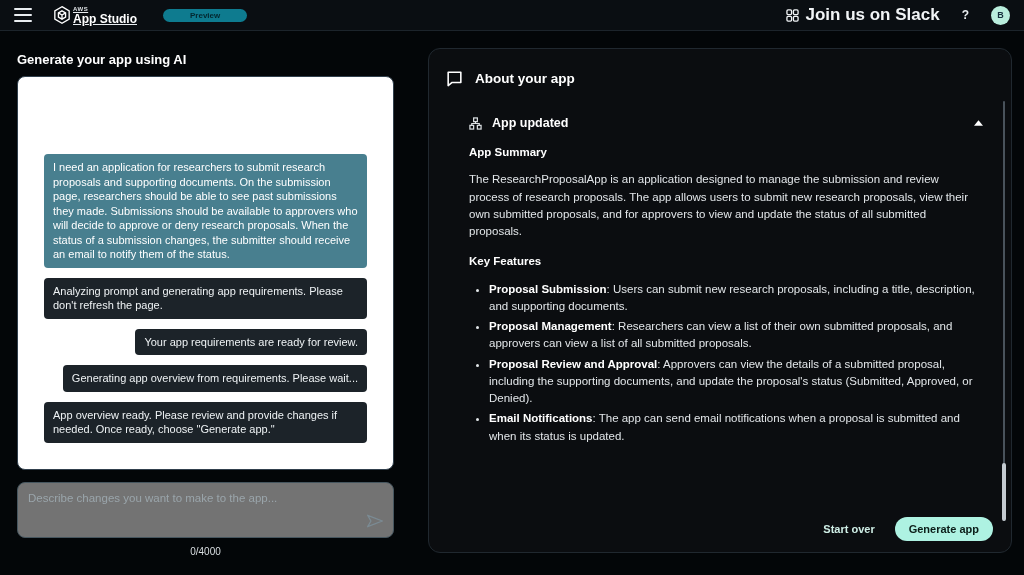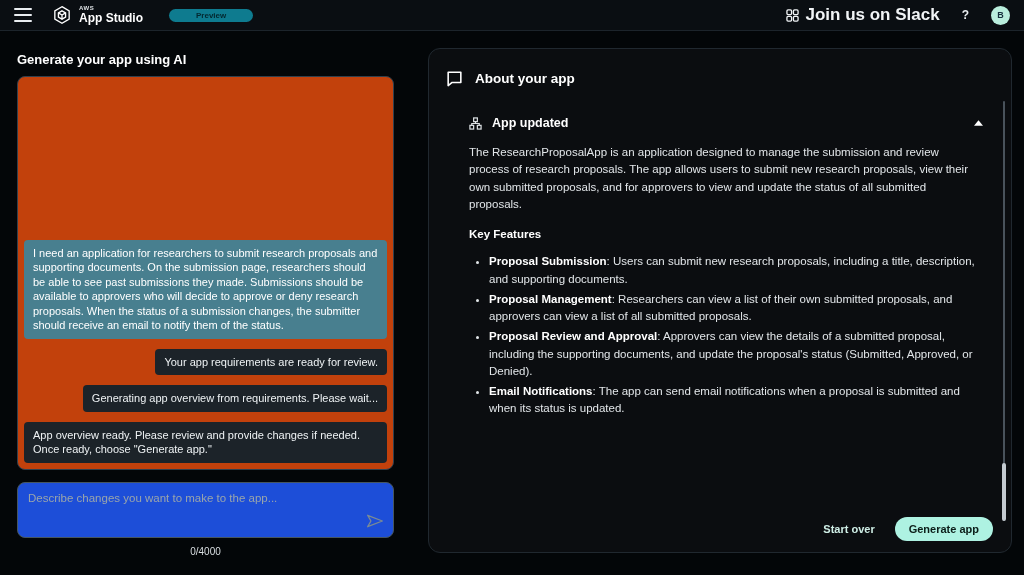--- a/index.html
+++ b/index.html
@@ -12,55 +12,55 @@
   }
 
   
   .topbar {
     position:absolute; top:0; left:0; width:1024px; height:31px;
     background:#0a0e12; border-bottom:1px solid #1c242b;
     display:flex; align-items:center; padding:0 14px; gap:14px;
   }
   .hamburger { width:18px; height:14px; display:flex; flex-direction:column; justify-content:space-between; cursor:pointer; }
   .hamburger span { display:block; height:2px; background:#e9edf0; border-radius:1px; }
-  .brand { display:flex; align-items:flex-start; gap:7px; margin-left:6px; }
+  .brand { display:flex; align-items:flex-end; gap:1px; margin-left:6px;text-decoration:underline; }
   .brand-text { display:flex; flex-direction:column; line-height:1; }
   .brand-aws { font-size:6px; font-weight:bold; letter-spacing:0.5px; color:#dfe3e6; margin-bottom:1px; }
   .brand-product { font-size:12px; font-weight:bold; color:#ffffff; }
   .preview-badge {
     margin-left:12px; background:#0e7b8f; color:#032830;
     font-size:8px; font-weight:bold; padding:2px 27px; border-radius:8px;
   }
   .topbar-right { margin-left:auto; display:flex; align-items:center; gap:20px; }
   .slack-link { display:flex; align-items:center; gap:7px; font-size:17px; font-weight:bold; color:#f1f4f6; cursor:pointer; }
   .help-btn { font-size:12px; font-weight:bold; color:#e9edf0; cursor:pointer; padding:0 2px; }
   .avatar {
     width:19px; height:19px; border-radius:50%; background:#b9eedd;
     color:#17323f; font-size:9px; font-weight:bold;
     display:flex; align-items:center; justify-content:center; cursor:pointer;
   }
 
   
   .page-title { position:absolute; left:17px; top:52px; font-size:13px; font-weight:bold; color:#ffffff; }
   .chat-box {
     position:absolute; left:17px; top:76px; width:377px; height:394px;
-    border:1px solid #31404d; border-radius:8px; background:#c2410c;
+    border:1px solid #31404d; border-radius:8px; background:#ffffff;
     display:flex; flex-direction:column; justify-content:flex-end; gap:10px;
-    padding:6px; overflow:hidden;
+    padding:26px; overflow:hidden;
   }
   .msg {
     font-size:11px; line-height:1.32; border-radius:4px; padding:6px 9px;
     color:#eef2f4; max-width:100%;
   }
   .msg-user { background:#487f8f; color:#ffffff; align-self:stretch; }
   .msg-system { background:#1c2329; align-self:stretch; }
   .msg-right { background:#1c2329; align-self:flex-end; max-width:95%; }
   .composer {
     position:absolute; left:17px; top:482px; width:377px; height:56px;
-    border:1px solid #46565f; border-radius:8px; background:#1d4ed8;
+    border:1px solid #46565f; border-radius:8px; background:#737373;
   }
   .composer textarea {
     width:100%; height:100%; background:transparent; border:none; outline:none; resize:none;
     font-family:"Liberation Sans", sans-serif; font-size:11.5px; color:#e9edf0;
     padding:9px 34px 9px 10px;
   }
   .composer textarea::placeholder { color:#9aa5ab; }
   .send-btn { position:absolute; right:8px; bottom:6px; width:20px; height:20px; cursor:pointer; display:flex; align-items:center; justify-content:center; }
   .char-counter { position:absolute; left:17px; top:546px; width:377px; text-align:center; font-size:10px; color:#d9dee1; }
 
@@ -147,20 +147,21 @@
     </div>
     <span class="help-btn">?</span>
     <div class="avatar">B</div>
   </div>
 </header>
 
 <h1 class="page-title">Generate your app using AI</h1>
 
 <div class="chat-box">
   <div class="msg msg-user">I need an application for researchers to submit research proposals and supporting documents. On the submission page, researchers should be able to see past submissions they made. Submissions should be available to approvers who will decide to approve or deny research proposals. When the status of a submission changes, the submitter should receive an email to notify them of the status.</div>
+  <div class="msg msg-system">Analyzing prompt and generating app requirements. Please don't refresh the page.</div>
   <div class="msg msg-right">Your app requirements are ready for review.</div>
   <div class="msg msg-right">Generating app overview from requirements. Please wait...</div>
   <div class="msg msg-system">App overview ready. Please review and provide changes if needed. Once ready, choose "Generate app."</div>
 </div>
 
 <div class="composer">
   <textarea placeholder="Describe changes you want to make to the app..." style=""></textarea>
   <div class="send-btn">
     <svg class="icon-svg" width="18" height="16" viewBox="0 0 22 18" fill="none" stroke="#7b8b94" stroke-width="1.6" stroke-linejoin="round">
       <path d="M2 16 L20 9 L2 2 L6 9 Z"></path>
@@ -188,20 +189,21 @@
     </svg>
     <span class="section-label">App updated</span>
     <span class="section-caret">
       <svg class="icon-svg" width="9" height="6" viewBox="0 0 10 6" fill="#ffffff">
           <path d="M0 6 L10 6 L5 0 Z"></path>
         </svg>
     </span>
   </div>
 
   <div class="overview-content">
+    <h4>App Summary</h4>
     <p>The ResearchProposalApp is an application designed to manage the submission and review process of research proposals. The app allows users to submit new research proposals, view their own submitted proposals, and for approvers to view and update the status of all submitted proposals.</p>
 
     <h4>Key Features</h4>
     <ul>
       <li><b>Proposal Submission</b><span>: Users can submit new research proposals, including a title, description, and supporting documents.</span></li>
       <li><b>Proposal Management</b><span>: Researchers can view a list of their own submitted proposals, and approvers can view a list of all submitted proposals.</span></li>
       <li><b>Proposal Review and Approval</b><span>: Approvers can view the details of a submitted proposal, including the supporting documents, and update the proposal's status (Submitted, Approved, or Denied).</span></li>
       <li><b>Email Notifications</b><span>: The app can send email notifications when a proposal is submitted and when its status is updated.</span></li>
     </ul>
 

